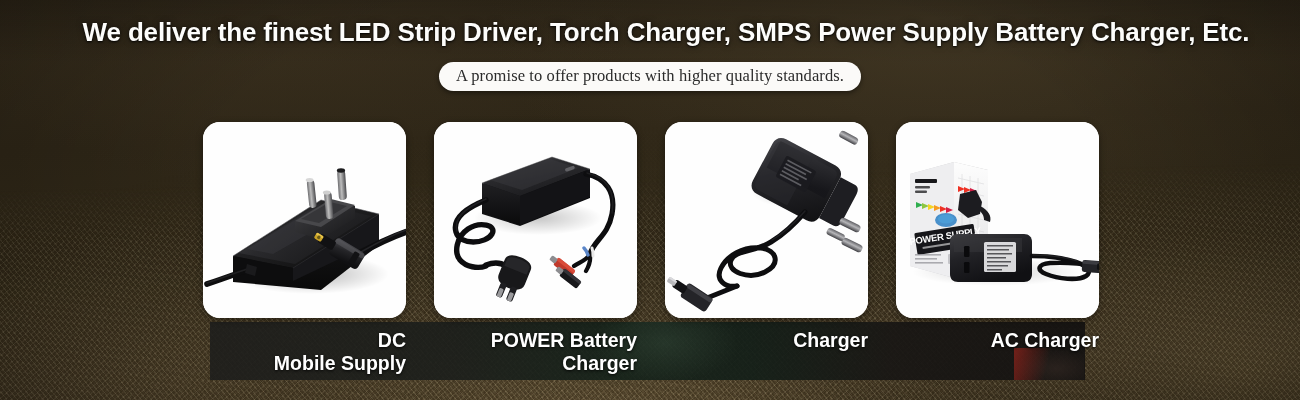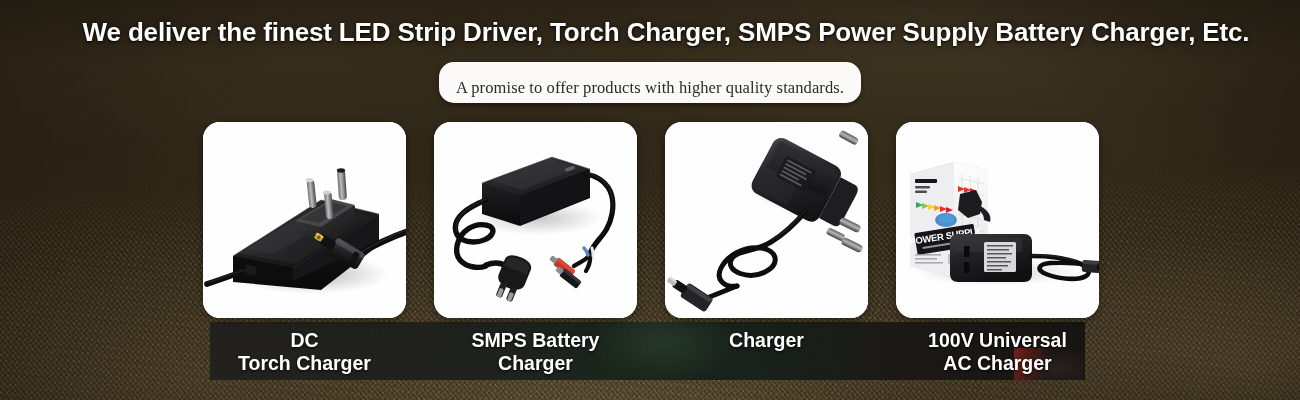--- a/index.html
+++ b/index.html
@@ -69,21 +69,21 @@
   }
 
   
   .pill-wrap {
     position:absolute; top:62px; left:0; width:1300px;
     display:flex; justify-content:center;
   }
   .pill {
     background:#fbfaf8;
     border-radius:15px;
-    padding:16px 17px 5px;
+    padding:4px 17px 5px;
     font-family:"Liberation Serif", serif;
     font-size:16.5px;
     color:#2b2b2b;
     letter-spacing:0.1px;
     box-shadow:0 2px 5px rgba(0,0,0,0.45);
     white-space:nowrap;
   }
 
   
   .cards {
@@ -123,21 +123,21 @@
       linear-gradient(104deg, rgba(190,40,30,0.55) 0%, rgba(150,30,24,0) 48%),
       radial-gradient(ellipse at 60% 60%, rgba(60,46,40,0.5) 0%, rgba(0,0,0,0) 70%);
   }
   .labels {
     position:absolute; top:322px; left:203px;
     display:flex; gap:28px;
     z-index:4;
   }
   .label {
     width:203px;
-    text-align:center;
+    text-align:right;
     font-size:19.5px;
     font-weight:bold;
     line-height:23px;
     color:#ffffff;
     padding-top:7px;
     text-shadow:0 1px 3px rgba(0,0,0,0.9);
   }
   .label .l2 { display:block; }
 </style>
 </head>
@@ -495,28 +495,27 @@
           <rect x="186" y="139" width="19" height="3.4" rx="1.7" fill="#56565b" opacity=".5"></rect>
           <rect x="201" y="141" width="8" height="6.4" rx="1.5" fill="#101012"></rect>
         </g>
       </svg>
     </div>
   </div>
 
   <div class="labels">
     <div class="label">
       <span>DC</span>
-      <span class="l2">Torch Charger</span>
+      <span class="l2">Mobile Supply</span>
     </div>
     <div class="label">
-      <span>SMPS Battery</span>
+      <span>POWER Battery</span>
       <span class="l2">Charger</span>
     </div>
     <div class="label">
       <span class="l2">Charger</span>
     </div>
     <div class="label">
-      <span>100V Universal</span>
       <span class="l2">AC Charger</span>
     </div>
   </div>
 
 </div>
 
 </body></html>

